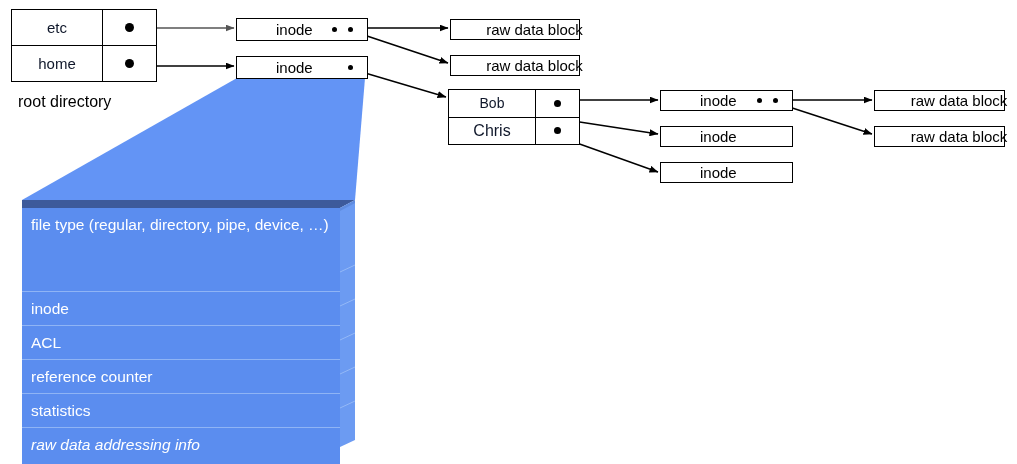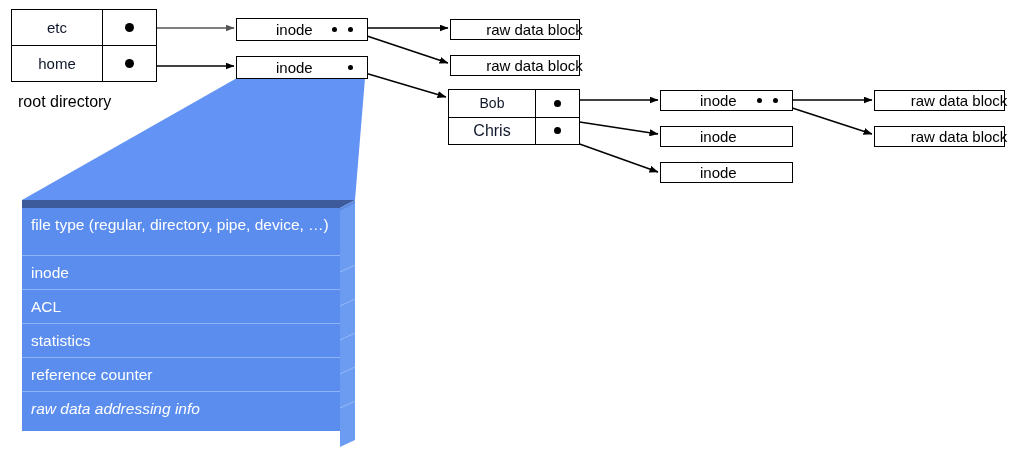--- a/index.html
+++ b/index.html
@@ -172,33 +172,33 @@
   </div>
 
   <div class="box rdb" style="left:874px;top:90px;width:131px;height:21px;">
     <span class="lbl">raw data block</span>
   </div>
   <div class="box rdb" style="left:874px;top:126px;width:131px;height:21px;">
     <span class="lbl">raw data block</span>
   </div>
 
   <div id="detail">
-    <div class="drow" style="height:48px;">
+    <div class="drow" style="height:84px;">
       <span class="dtxt">file type (regular, directory, pipe, device, …)</span>
     </div>
     <div class="drow" style="height:34px;">
       <span class="dtxt">inode</span>
     </div>
     <div class="drow" style="height:34px;">
       <span class="dtxt">ACL</span>
     </div>
     <div class="drow" style="height:34px;">
+      <span class="dtxt">reference counter</span>
+    </div>
+    <div class="drow" style="height:34px;">
       <span class="dtxt">statistics</span>
-    </div>
-    <div class="drow" style="height:34px;">
-      <span class="dtxt">reference counter</span>
     </div>
     <div class="drow" style="height:39px;">
       <span class="dtxt">raw data addressing info</span>
     </div>
   </div>
 
 </div>
 
 </body></html>

